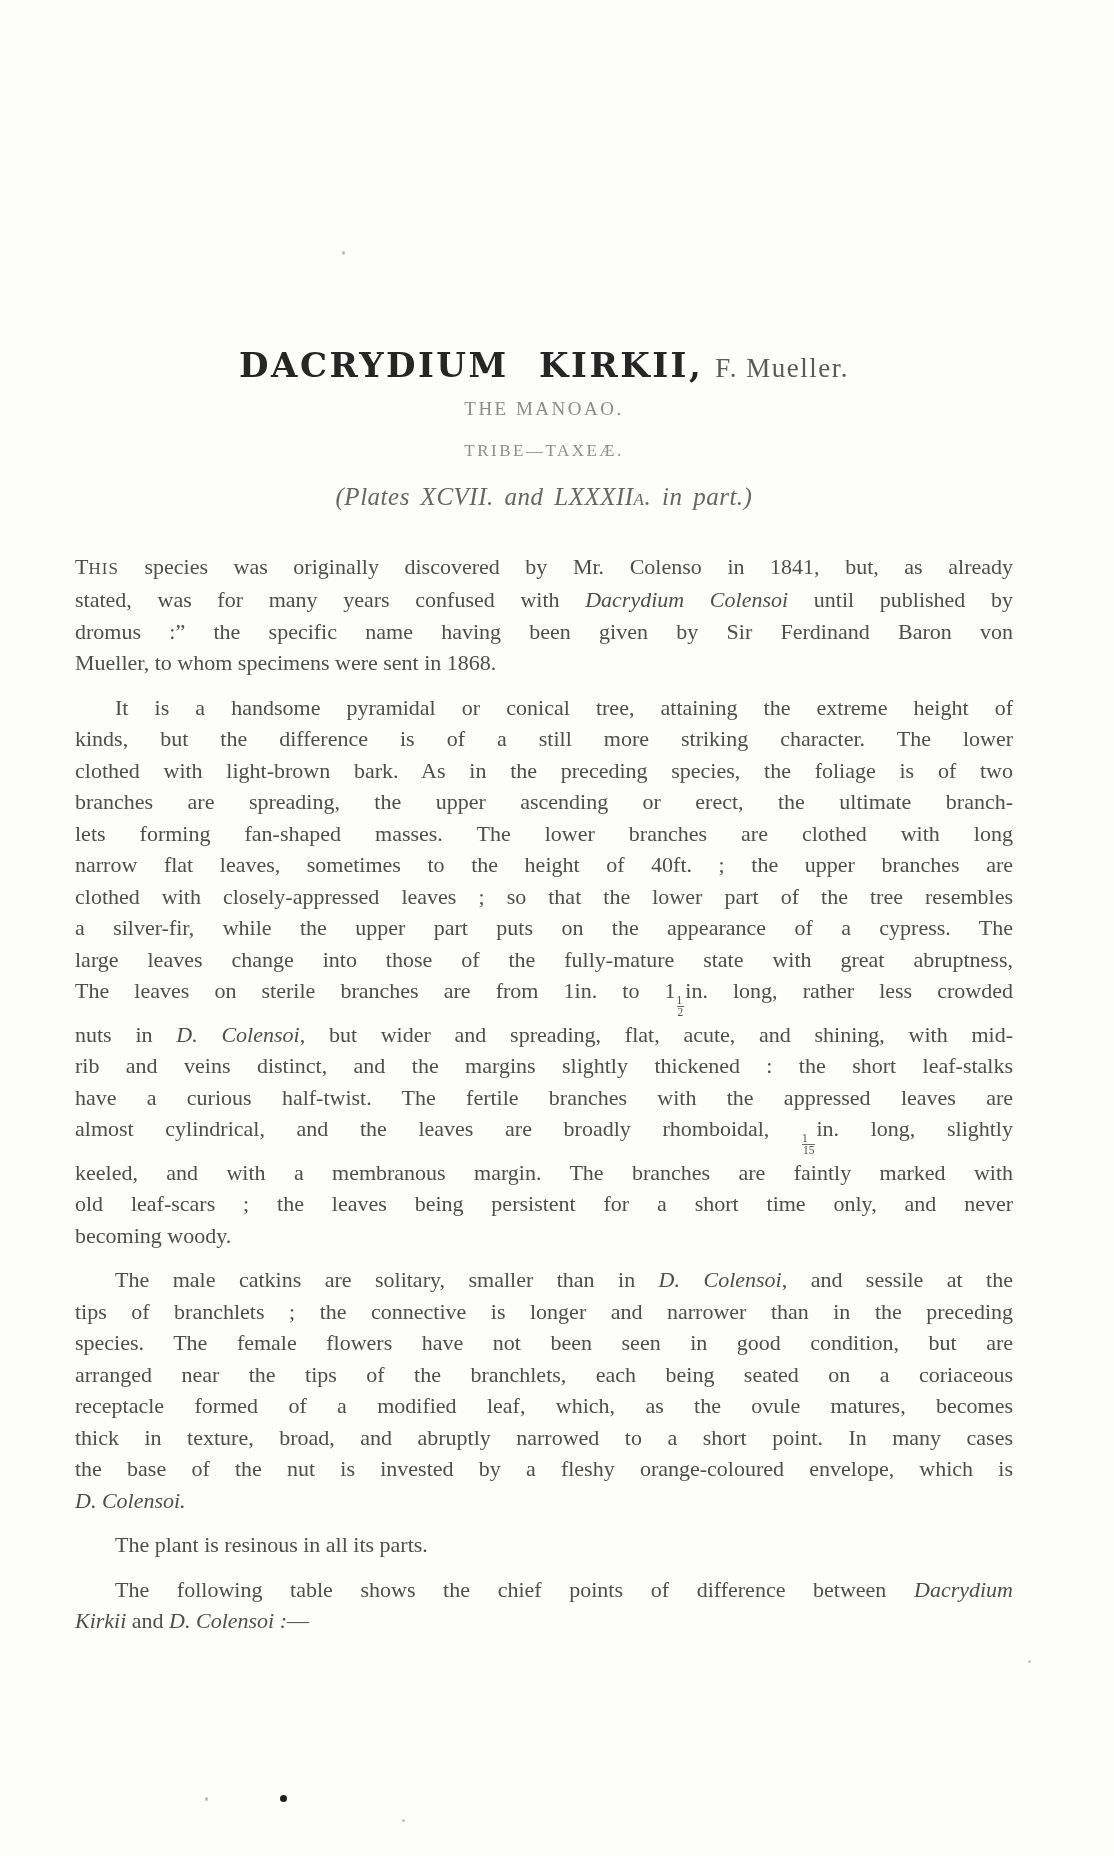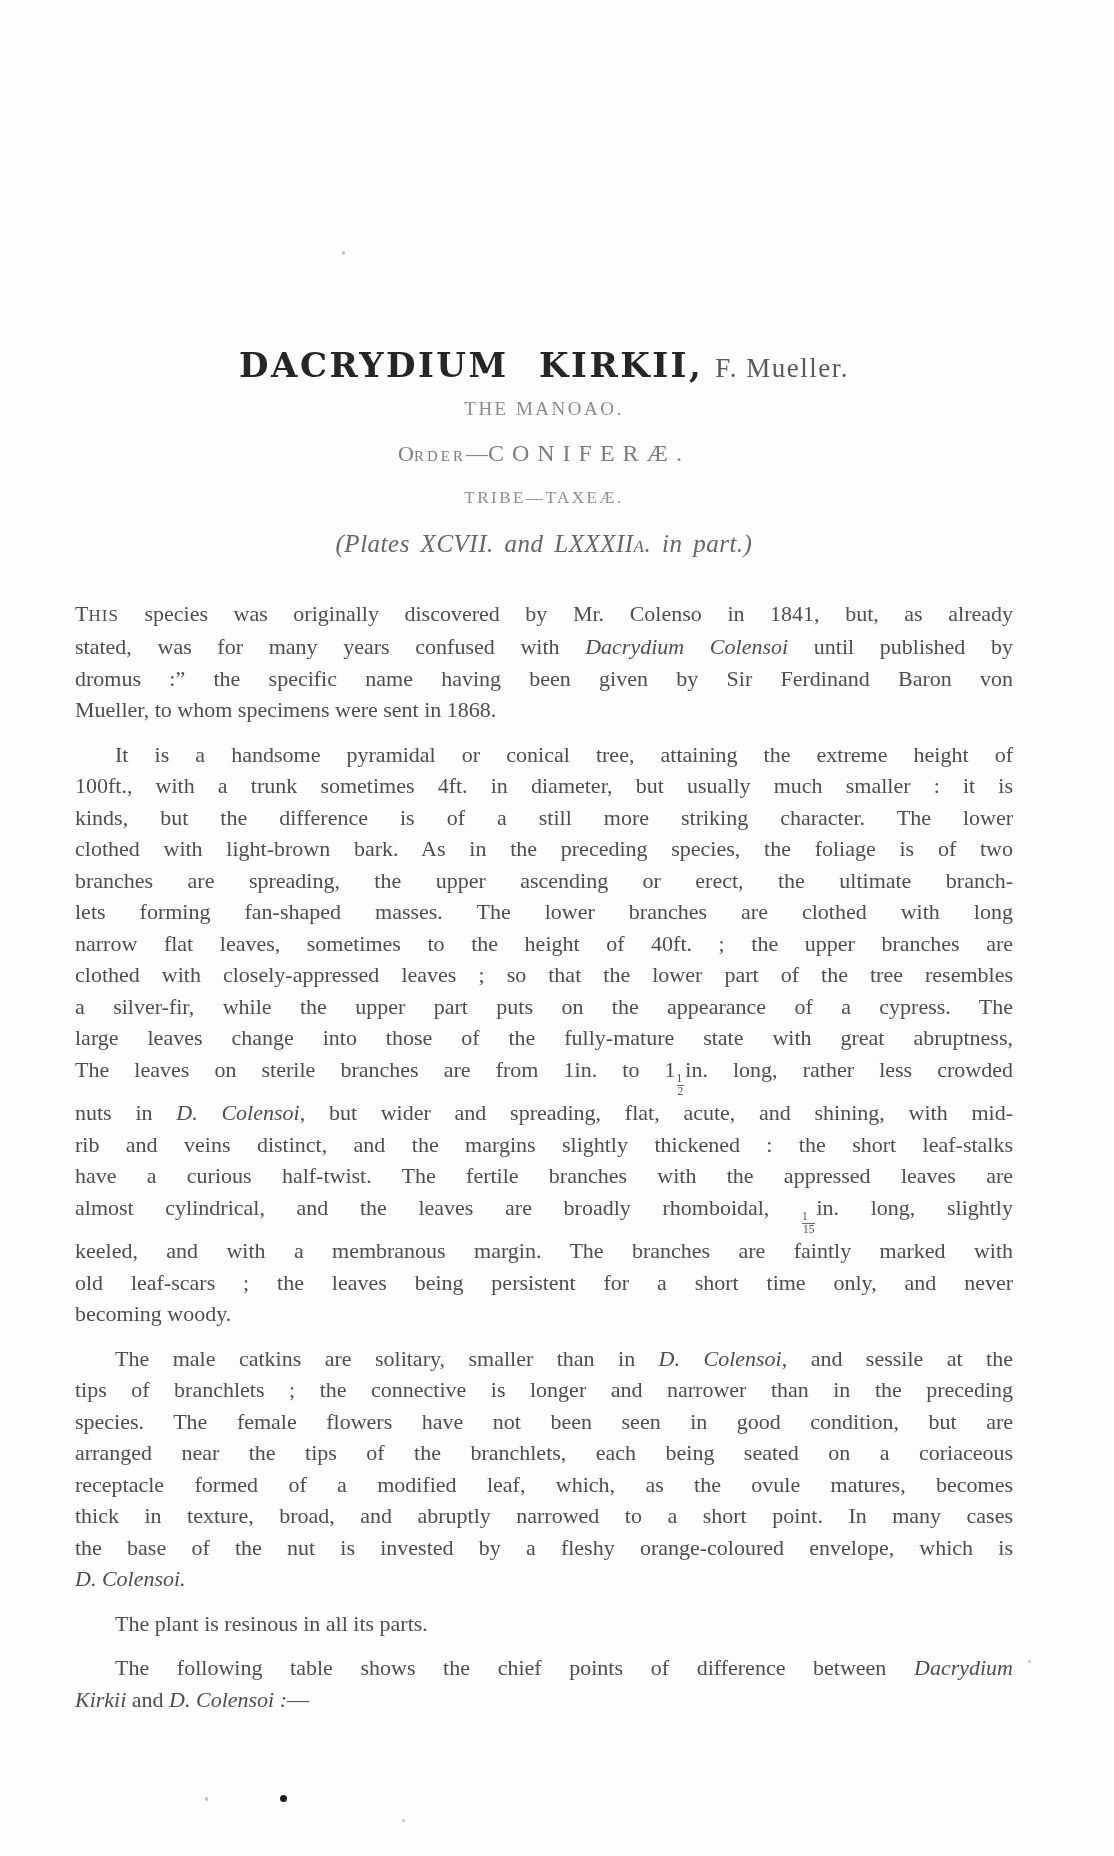--- a/index.html
+++ b/index.html
@@ -121,39 +121,35 @@
 
 <div class="page">
   <div class="content">
 
     <div class="heading">
       <div class="title-line">
         <span class="title-main">DACRYDIUM KIRKII,</span>
         <span class="title-author">F. Mueller.</span>
       </div>
       <div class="common-name">THE MANOAO.</div>
-      <div class="order-line">
-        <span class="order-cap">O</span><span class="order-rest">RDER</span><span class="order-dash">—</span><span class="order-value">CONIFERÆ.</span>
-      </div>
       <div class="tribe-line">TRIBE—TAXEÆ.</div>
       <div class="plates-line">
         <span>(Plates XCVII. and LXXXII</span><span class="small-cap">A</span><span>. in part.)</span>
       </div>
     </div>
 
     <div class="body-text">
         <div class="para">
           <div class="line first"><span>T</span><span class="sc">HIS</span><span> species was originally discovered by Mr. Colenso in 1841, but, as already</span></div>
           <div class="line"><span>stated, was for many years confused with </span><span class="i">Dacrydium Colensoi</span><span> until published by</span></div>
           <div class="line"><span>dromus :” the specific name having been given by Sir Ferdinand Baron von</span></div>
           <div class="line last"><span>Mueller, to whom specimens were sent in 1868.</span></div>
         </div>
         <div class="para">
           <div class="line first indented"><span>It is a handsome pyramidal or conical tree, attaining the extreme height of</span></div>
-          <div class="line indented"><span>100ft., with a trunk sometimes 4ft. in diameter, but usually much smaller : it is</span></div>
           <div class="line indented"><span>kinds, but the difference is of a still more striking character.  The lower</span></div>
           <div class="line indented"><span>clothed with light-brown bark.  As in the preceding species, the foliage is of two</span></div>
           <div class="line indented"><span>branches are spreading, the upper ascending or erect, the ultimate branch-</span></div>
           <div class="line indented"><span>lets forming fan-shaped masses.  The lower branches are clothed with long</span></div>
           <div class="line indented"><span>narrow flat leaves, sometimes to the height of 40ft. ; the upper branches are</span></div>
           <div class="line indented"><span>clothed with closely-appressed leaves ; so that the lower part of the tree resembles</span></div>
           <div class="line indented"><span>a silver-fir, while the upper part puts on the appearance of a cypress.  The</span></div>
           <div class="line indented"><span>large leaves change into those of the fully-mature state with great abruptness,</span></div>
           <div class="line indented"><span>The leaves on sterile branches are from 1in. to 1</span><span class="frac">
               <span class="num">1</span>

